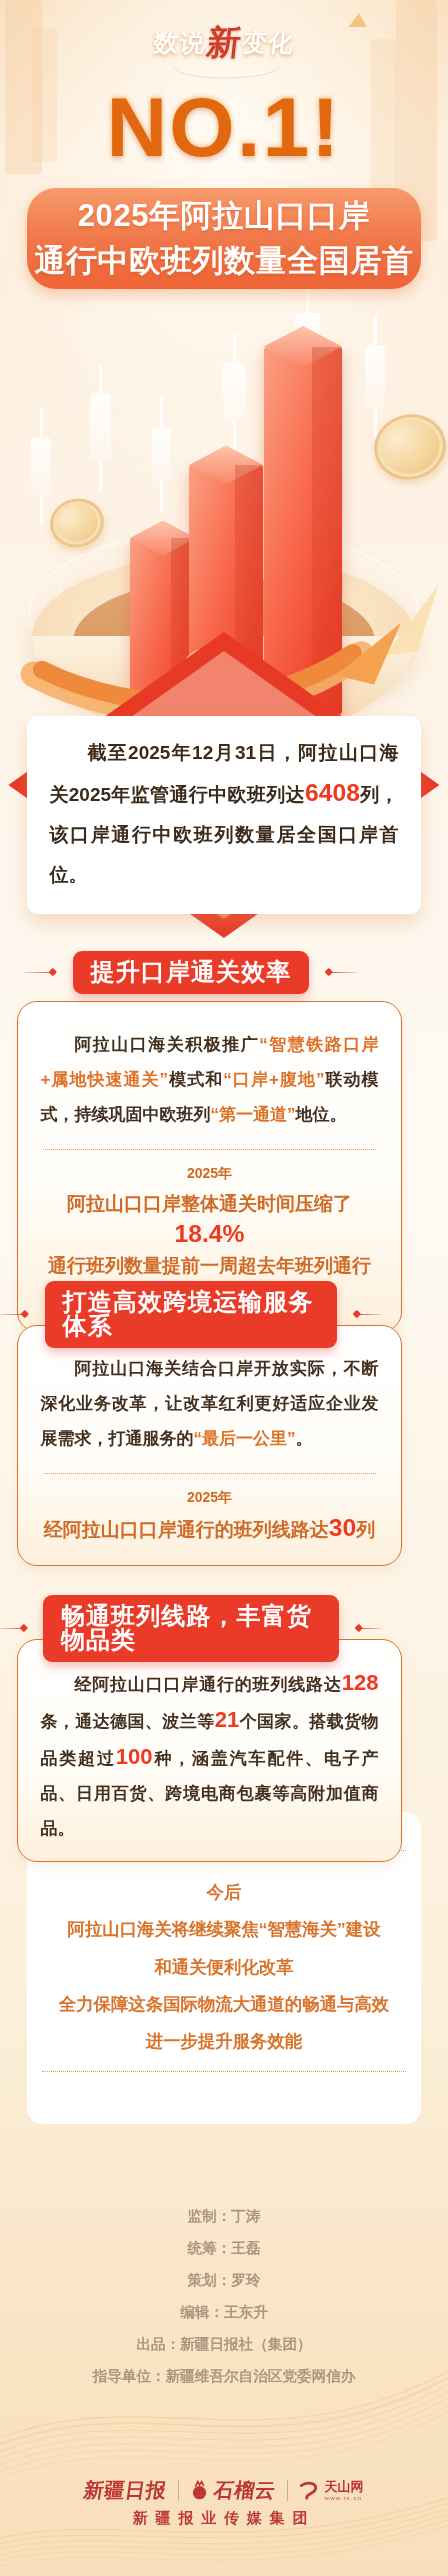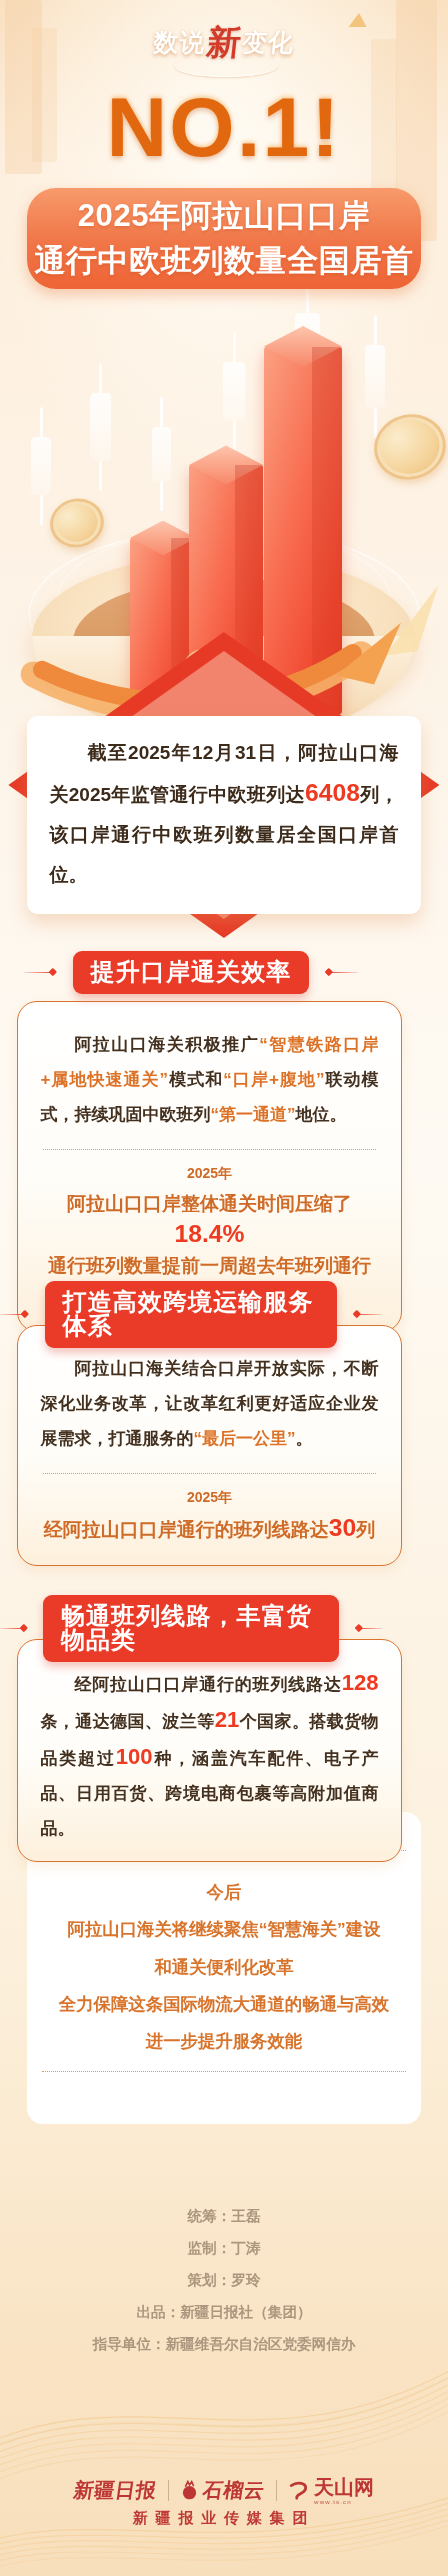--- a/index.html
+++ b/index.html
@@ -101,21 +101,21 @@
   .credits{position:absolute;top:2200px;left:0;width:448px;text-align:center;z-index:3;}
   .credit-line{font-size:14.6px;line-height:32px;color:#ad967f;font-weight:600;}
 
   .waves{position:absolute;left:0;top:2285px;z-index:0;}
 
   .brand-bar{position:absolute;top:2477px;left:0;width:448px;display:flex;justify-content:center;align-items:center;gap:11.2px;z-index:3;}
   .brand{display:flex;align-items:center;gap:4.5px;}
   .brand-name{font-size:20px;font-weight:900;color:#bd3634;transform:skewX(-8deg);letter-spacing:0.6px;}
   .brand-sep{width:1.1px;height:21px;background:#c9b08e;}
   .ts-col{display:flex;flex-direction:column;align-items:flex-start;line-height:1;}
-  .ts-name{font-size:20px;font-weight:900;color:#bd3634;}
+  .ts-name{font-size:13px;font-weight:900;color:#bd3634;}
   .ts-url{font-size:6.2px;color:#c05a4a;letter-spacing:1.1px;margin-top:1.7px;}
   .group-name{position:absolute;top:2509px;left:0;width:448px;text-align:center;font-size:15px;font-weight:800;color:#bf3a36;letter-spacing:7.8px;z-index:3;}
 </style>
 </head>
 <body>
 
 <div class="page">
 
   <div class="bldg b1"></div>
   <div class="bldg b2"></div>
@@ -219,23 +219,24 @@
     <div class="dashed topline"></div>
     <div class="concl-line">今后</div>
     <div class="concl-line">阿拉山口海关将继续聚焦“智慧海关”建设</div>
     <div class="concl-line">和通关便利化改革</div>
     <div class="concl-line">全力保障这条国际物流大通道的畅通与高效</div>
     <div class="concl-line">进一步提升服务效能</div>
     <div class="dashed bottomline"></div>
   </div>
 
   <div class="credits">
+    <div class="credit-line">监制：丁涛</div>
     <div class="credit-line">统筹：王磊</div>
-    <div class="credit-line">监制：丁涛</div>
     <div class="credit-line">策划：罗玲</div>
+    <div class="credit-line">编辑：王东升</div>
     <div class="credit-line">出品：新疆日报社（集团）</div>
     <div class="credit-line">指导单位：新疆维吾尔自治区党委网信办</div>
   </div>
 
   <svg class="waves" width="448" height="291" viewBox="0 0 800 520">
     <defs>
       <path id="wvA" d="M-60 300 C 250 140, 480 360, 860 120" fill="none" stroke="#f2c585" stroke-width="2"></path>
       <path id="wvB" d="M-60 470 C 180 380, 420 520, 860 360" fill="none" stroke="#f2c585" stroke-width="2"></path>
     </defs>
     <use href="#wvA" opacity=".15" stroke-width="70" transform="translate(0,10)"></use>

